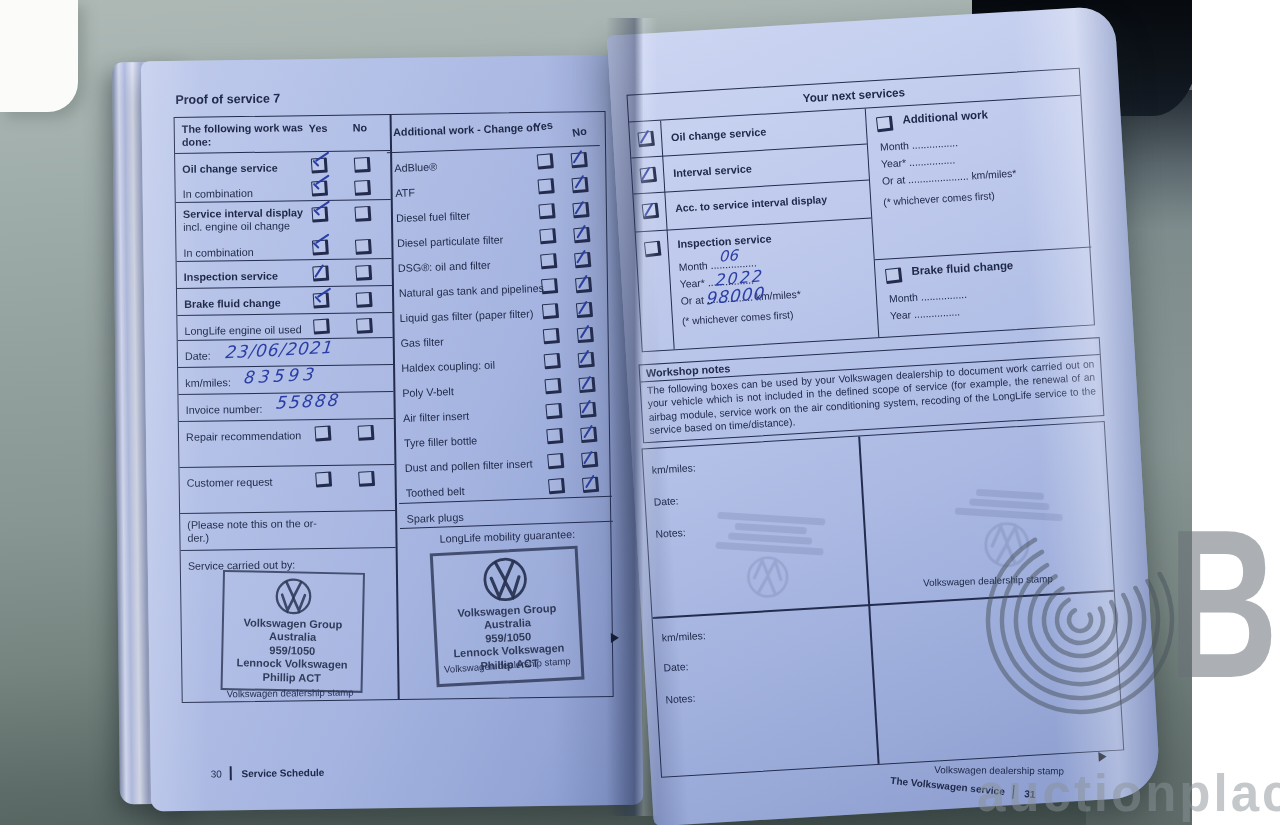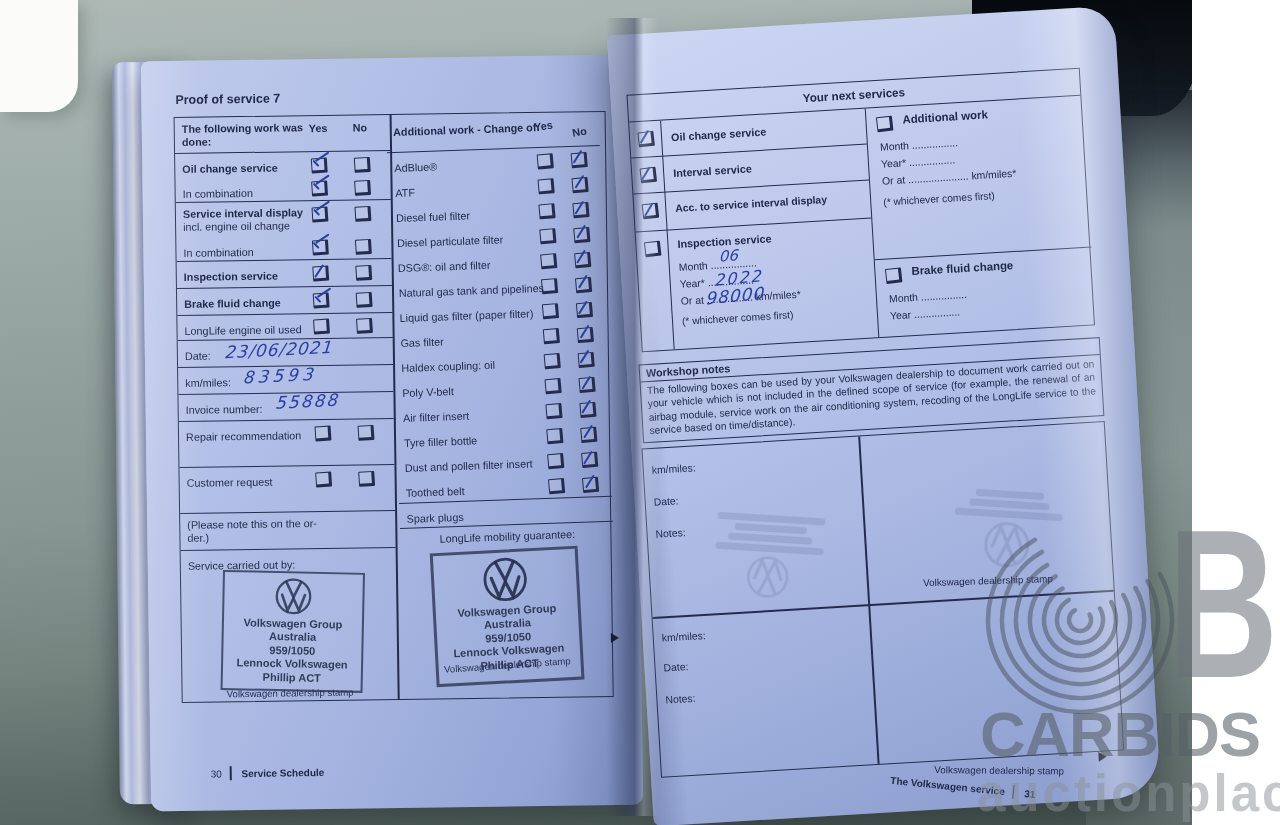--- a/index.html
+++ b/index.html
@@ -459,15 +459,14 @@
       <circle cx="112" cy="102" r="92" stroke-dasharray="434 144"></circle>
       <circle cx="112" cy="102" r="78" stroke-dasharray="368 122"></circle>
       <circle cx="112" cy="102" r="64" stroke-dasharray="300 102"></circle>
       <circle cx="112" cy="102" r="50" stroke-dasharray="236 78"></circle>
       <circle cx="112" cy="102" r="36" stroke-dasharray="170 56"></circle>
       <circle cx="112" cy="102" r="23" stroke-dasharray="108 37"></circle>
       <circle cx="112" cy="102" r="11" stroke-dasharray="52 17"></circle>
     </g>
   </svg>
   <div class="wm wm-b">B</div>
-  <div class="wm wm-carbids">CARBIDS</div>
   <div class="wm wm-auction">auctionplace</div>
 </div>
 
 </body></html>

